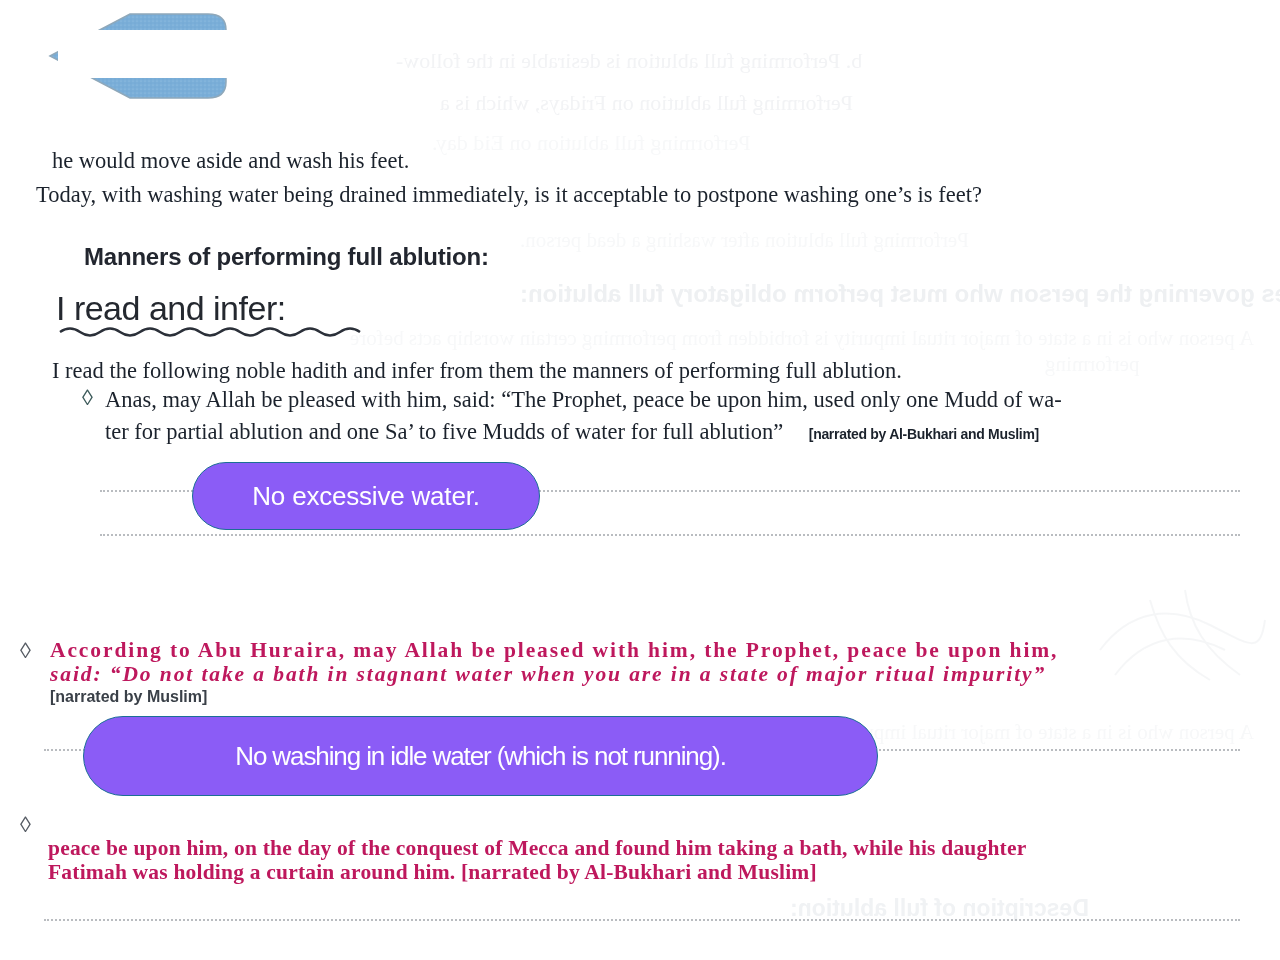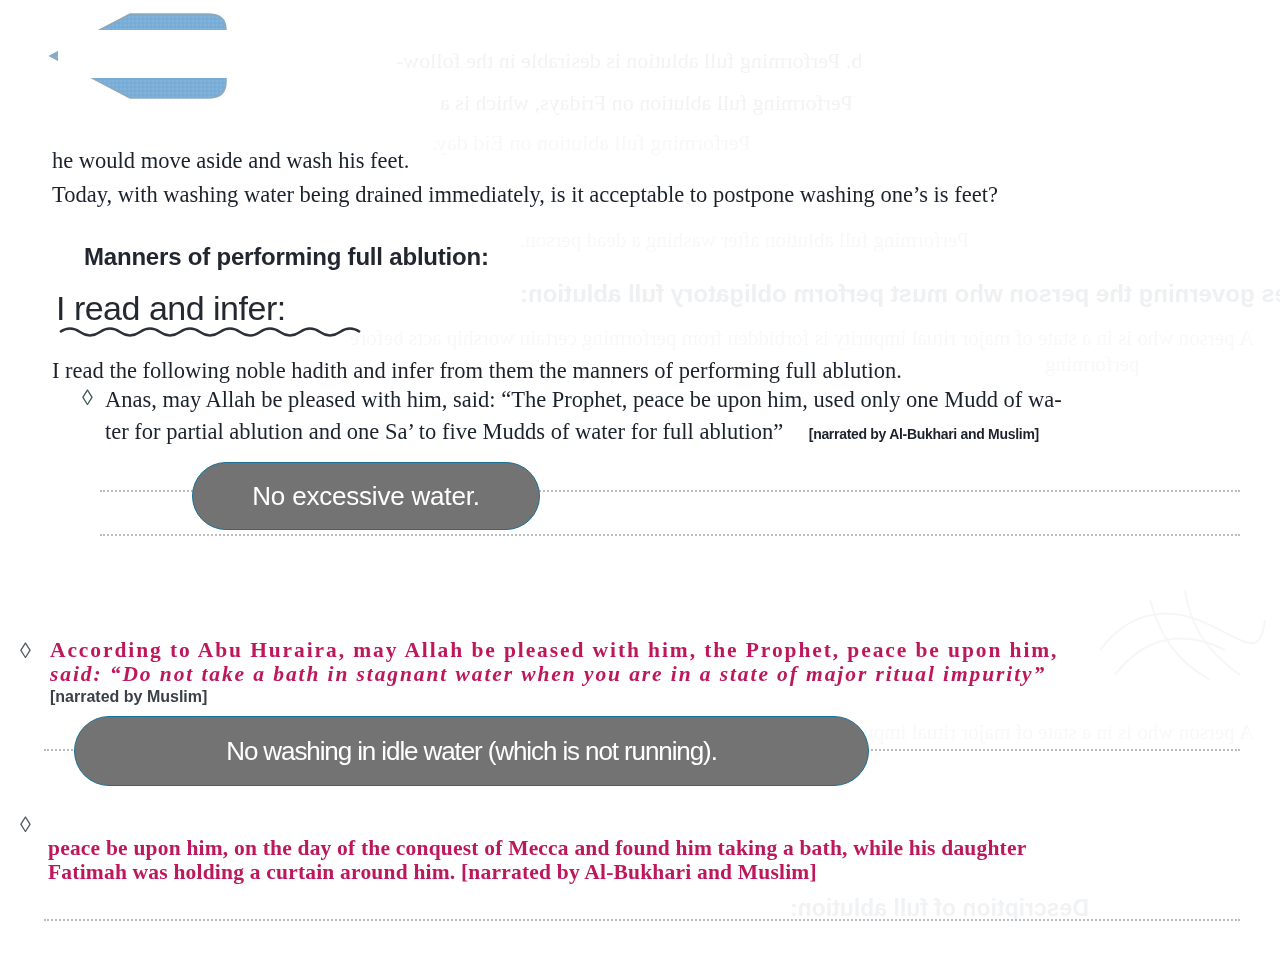--- a/index.html
+++ b/index.html
@@ -137,21 +137,21 @@
   
   .dots {
     position: absolute;
     height: 0;
     border-top: 2px dotted #b9bcc0;
   }
 
   
   .callout {
     position: absolute;
-    background: #737373;
+    background: #8b5cf6;
     border: 1.5px solid #1b6f95;
     border-radius: 999px;
     display: flex;
     align-items: center;
     justify-content: center;
     box-sizing: border-box;
   }
   .callout span {
     font-family: "Liberation Sans", sans-serif;
     font-size: 26px;
@@ -194,21 +194,21 @@
           <circle cx="1" cy="1" r="0.6" fill="#9cc4e4"></circle>
           <circle cx="3" cy="3" r="0.5" fill="#6ba2cf"></circle>
         </pattern>
       </defs>
       <path d="M38 48 L118 6 L196 6 Q214 6 214 22 L214 74 Q214 90 196 90 L118 90 Z" fill="url(#speckle)" stroke="#8fa8ba" stroke-width="1.5"></path>
       <path d="M46 34 Q46 22 60 22 L218 22 L218 70 L60 70 Q46 70 46 58 Z" fill="#ffffff"></path>
     </svg>
   </div>
 
   <div class="para" style="left:52px; top:146px;">he would move aside and wash his feet.</div>
-  <div class="para" style="left:52px; top:180px;text-align:right;">Today, with washing water being drained immediately, is it acceptable to postpone washing one’s is feet?</div>
+  <div class="para" style="left:36px; top:180px;text-align:right;">Today, with washing water being drained immediately, is it acceptable to postpone washing one’s is feet?</div>
 
   <div class="h-bold-sans" style="left:52px; top:243px;margin-left:32px;">Manners of performing full ablution:</div>
 
   <div class="h-read" style="left:56px; top:289px;">I read and infer:</div>
   <svg class="wavy" style="left:58px; top:324px;" width="312" height="14" viewBox="0 0 312 14" xmlns="http://www.w3.org/2000/svg">
     <path d="M2 8 q10 -7 20 0 t20 0 t20 0 t20 0 t20 0 t20 0 t20 0 t20 0 t20 0 t20 0 t20 0 t20 0 t20 0 t20 0 t20 0" fill="none" stroke="#2b3039" stroke-width="2.4"></path>
   </svg>
 
   <div class="para" style="left:52px; top:356px;">I read the following noble hadith and infer from them the manners of performing full ablution.</div>
 
@@ -226,21 +226,21 @@
     <span>No excessive water.</span>
   </div>
 
   <div class="bullet" style="left:20px; top:638px; color:#555b63;">◊</div>
   <div class="para2 wide" style="left:50px; top:638px;">According  to  Abu  Huraira,  may  Allah  be  pleased  with  him,  the  Prophet,  peace  be  upon  him,</div>
   <div class="para2 wide" style="left:50px; top:662px;font-style:italic;">said:  “Do  not  take  a  bath  in  stagnant  water  when  you  are  in  a  state  of  major  ritual  impurity”</div>
   <div class="narr2" style="left:50px; top:688px;">[narrated by Muslim]</div>
 
   <div class="dots" style="left:44px; top:749px; width:1196px;"></div>
 
-  <div class="callout narrowtext" style="left:74px; top:716px; width:795px; height:70px;">
+  <div class="callout narrowtext" style="left:83px; top:716px; width:795px; height:80px;">
     <span>No washing in idle water (which is not running).</span>
   </div>
 
   <div class="bullet" style="left:20px; top:812px; color:#555b63;">◊</div>
   <div class="para2" style="left:48px; top:836px;">peace be upon him, on the day of the conquest of Mecca and found him taking a bath, while his daughter</div>
   <div class="para2" style="left:48px; top:860px;">Fatimah was holding a curtain around him. [narrated by Al-Bukhari and Muslim]</div>
 
   <div class="dots" style="left:44px; top:919px; width:1196px;"></div>
 
 

